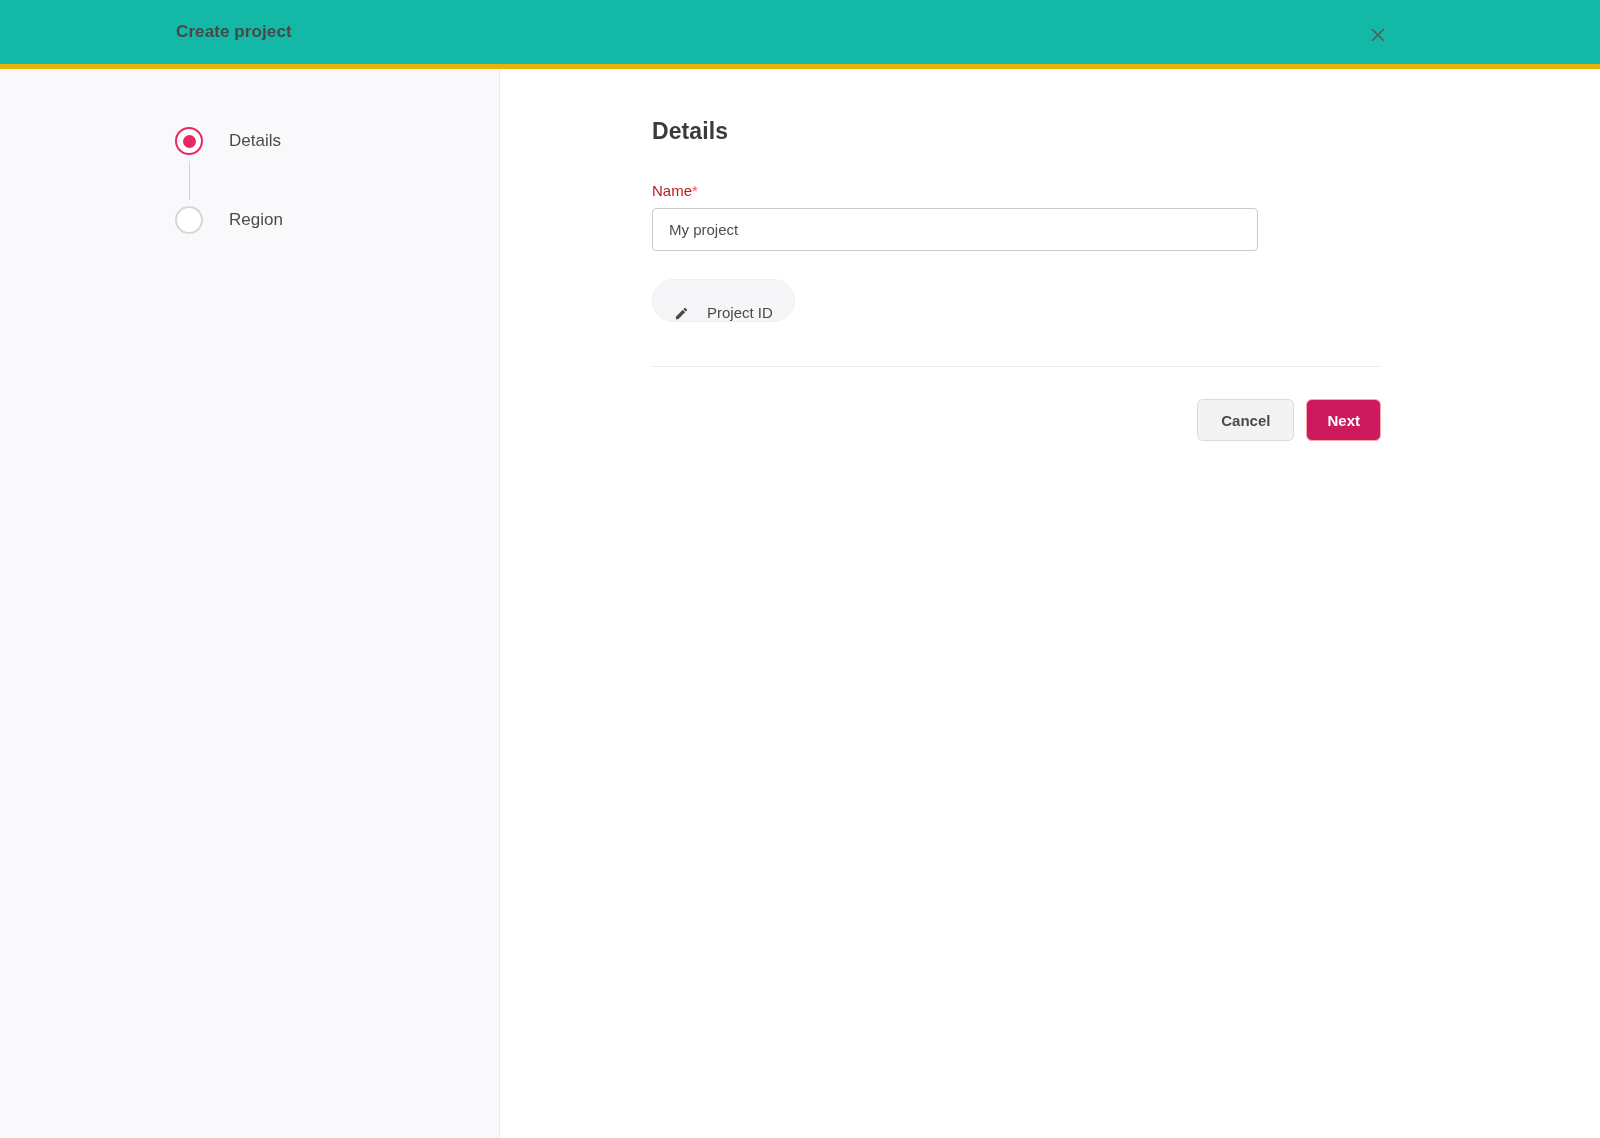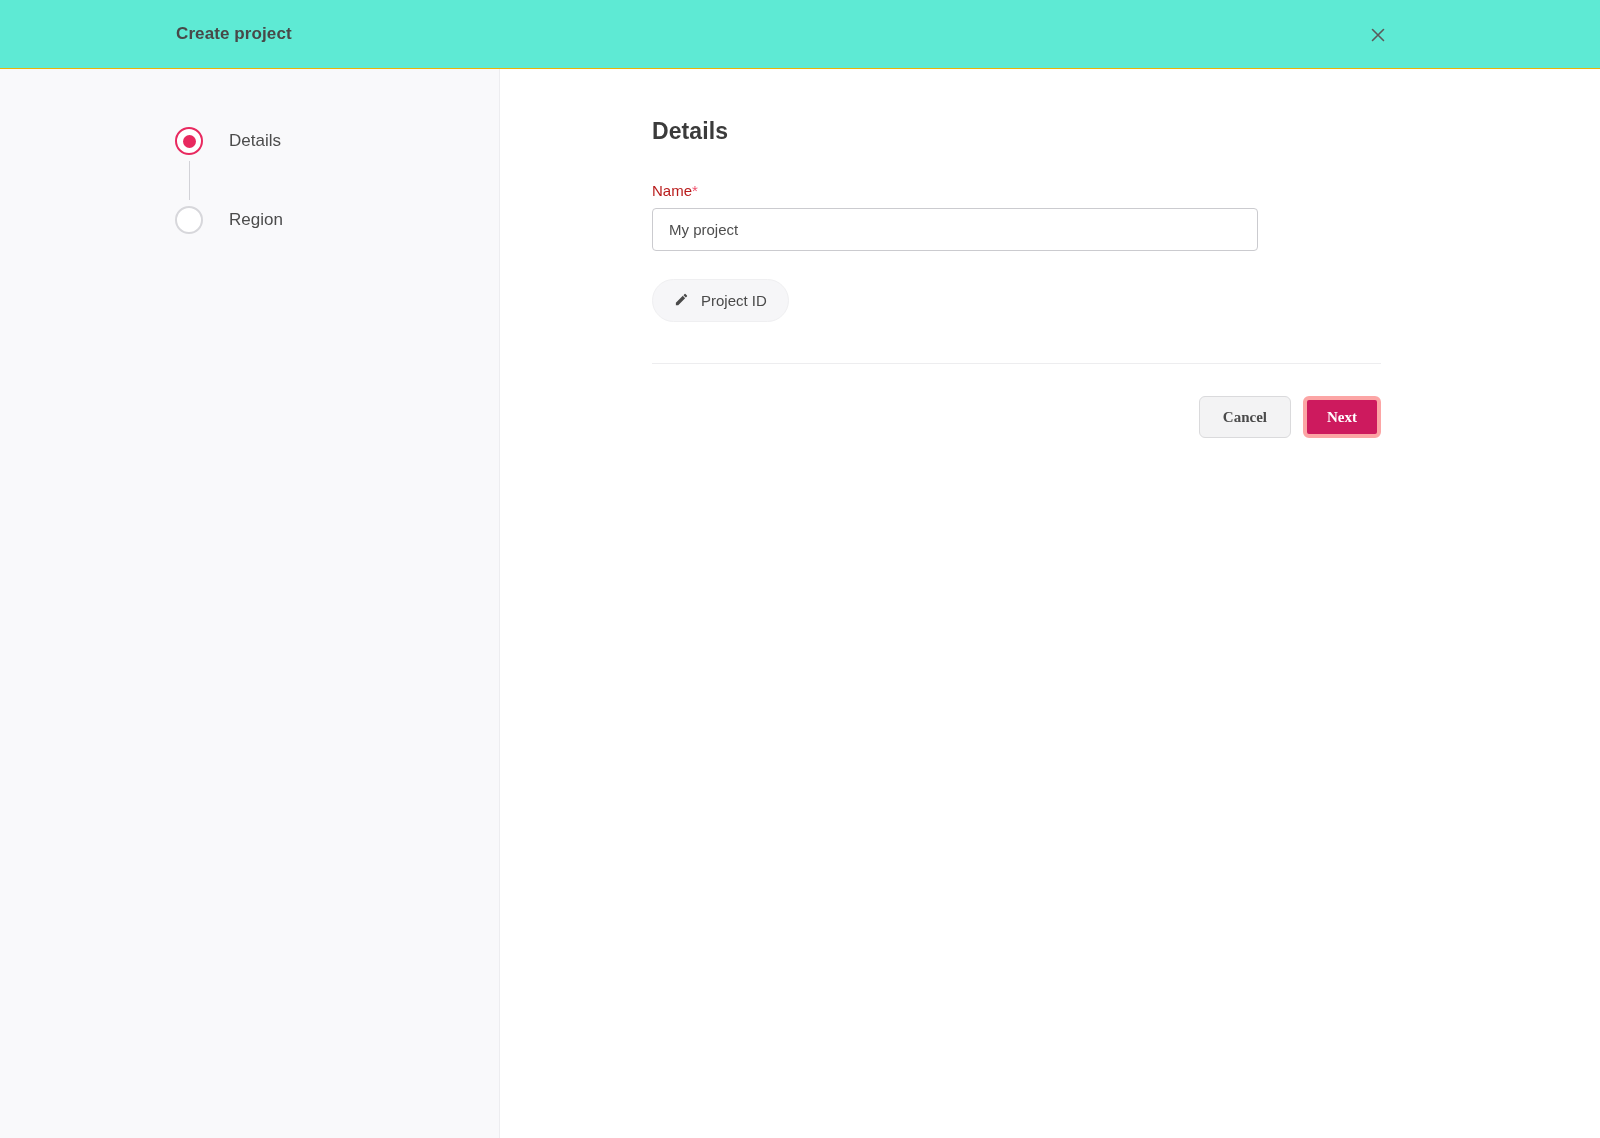--- a/index.html
+++ b/index.html
@@ -16,22 +16,22 @@
     height: 1138px;
     display: flex;
     flex-direction: column;
   }
 
   
   .header {
     position: relative;
     height: 69px;
     flex: 0 0 69px;
-    background: #5eead4;
-    border-bottom: 1px solid #eab308;
+    background: #14b8a6;
+    border-bottom: 5px solid #eab308;
     display: flex;
     align-items: center;
   }
   .header-title {
     margin-left: 176px;
     font-size: 17px;
     font-weight: bold;
     color: #484848;
     letter-spacing: 0.1px;
   }
@@ -127,23 +127,23 @@
     font-size: 15px;
     color: #4e4e4e;
     background: #ffffff;
     outline: none;
     display: block;
   }
   .chip {
     margin-top: 28px;
     height: 43px;
     display: inline-flex;
-    align-items: flex-start;
-    gap: 12px;
-    padding: 12px 21px;
+    align-items: flex-end;
+    gap: 18px;
+    padding: 0 21px;
     background: #f6f6f8;
     border: 1px solid #efeff1;
     border-radius: 22px;
     font-size: 15px;
     color: #4a4a4a;
     cursor: pointer;
     font-family: "Liberation Sans", "DejaVu Sans", sans-serif;
   }
   .chip svg { display: block; }
   .divider {
@@ -155,38 +155,38 @@
   .footer-actions {
     margin-top: 32px;
     width: 729px;
     display: flex;
     justify-content: flex-end;
     gap: 12px;
   }
   .btn {
     height: 42px;
     border-radius: 6px;
-    font-family: Liberation Serif, serif;
+    font-family: Liberation Sans, sans-serif;
     font-size: 15px;
     font-weight: bold;
     cursor: pointer;
     display: inline-flex;
     align-items: center;
     justify-content: center;
   }
   .btn-secondary {
     padding: 0 23px;
     background: #f3f3f4;
     border: 1px solid #dadadc;
     color: #4a4a4a;
   }
   .btn-primary {
     padding: 0 20px;
     background: #cd1a5e;
-    border: 4px solid #fca5a5;
+    border: 1px solid #fca5a5;
     color: #ffffff;
   }
 </style>
 </head>
 <body>
 
 <div class="screen">
 
   <div class="header">
     <div class="header-title">Create project</div>

